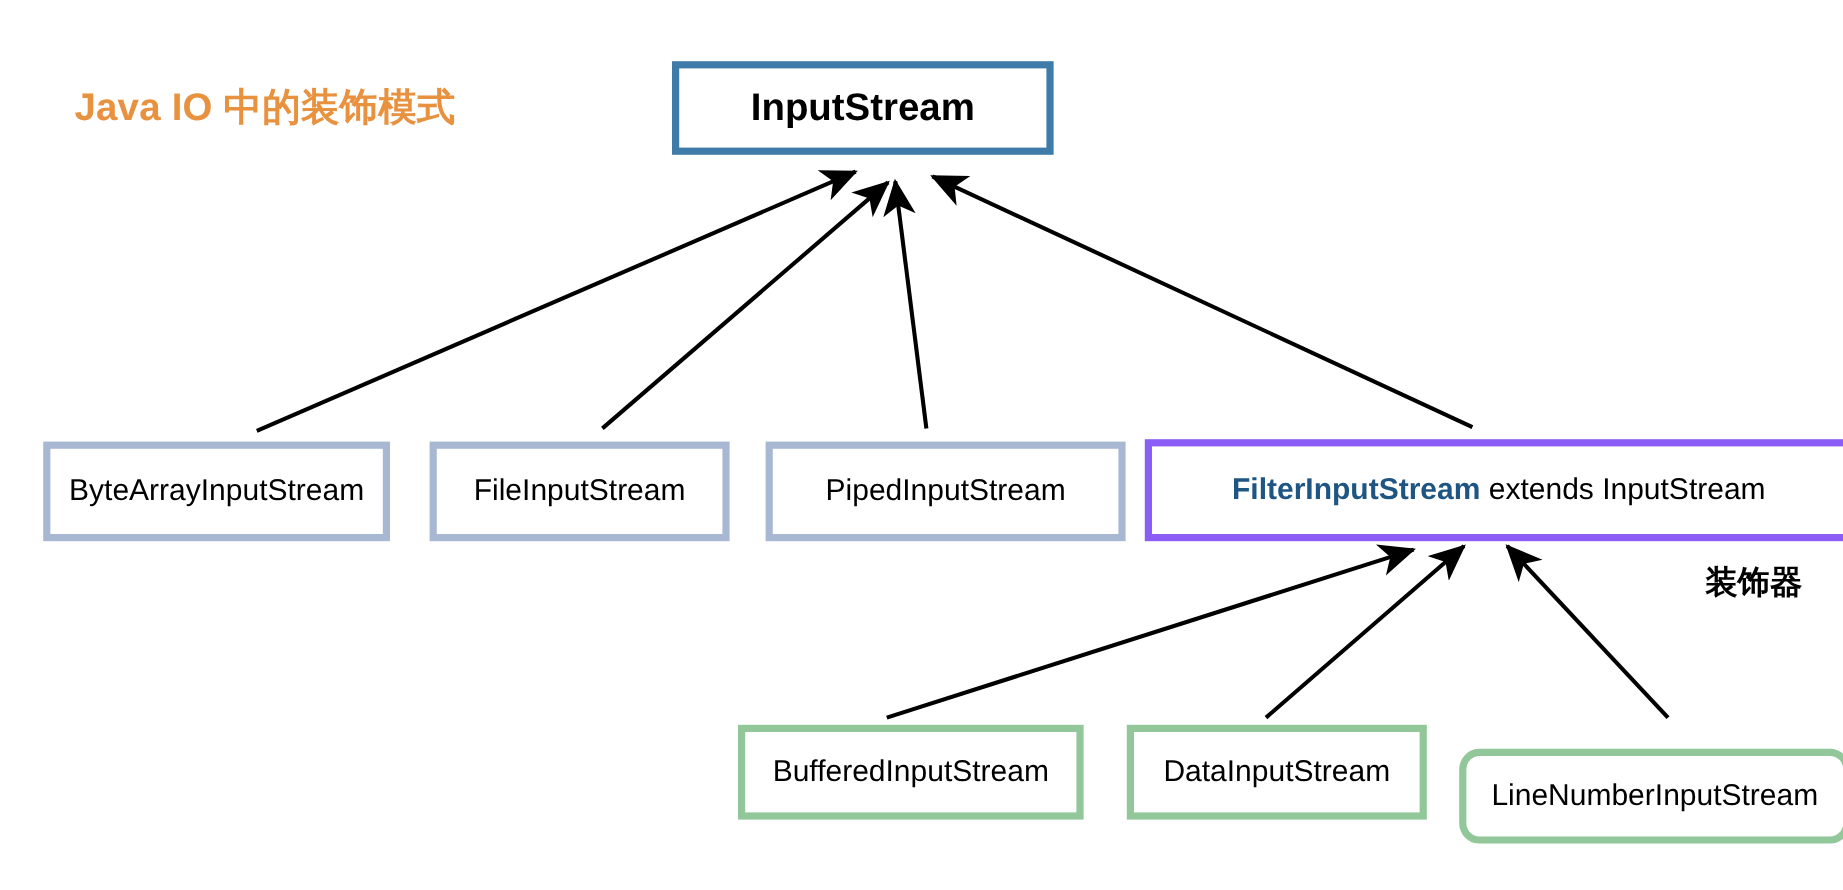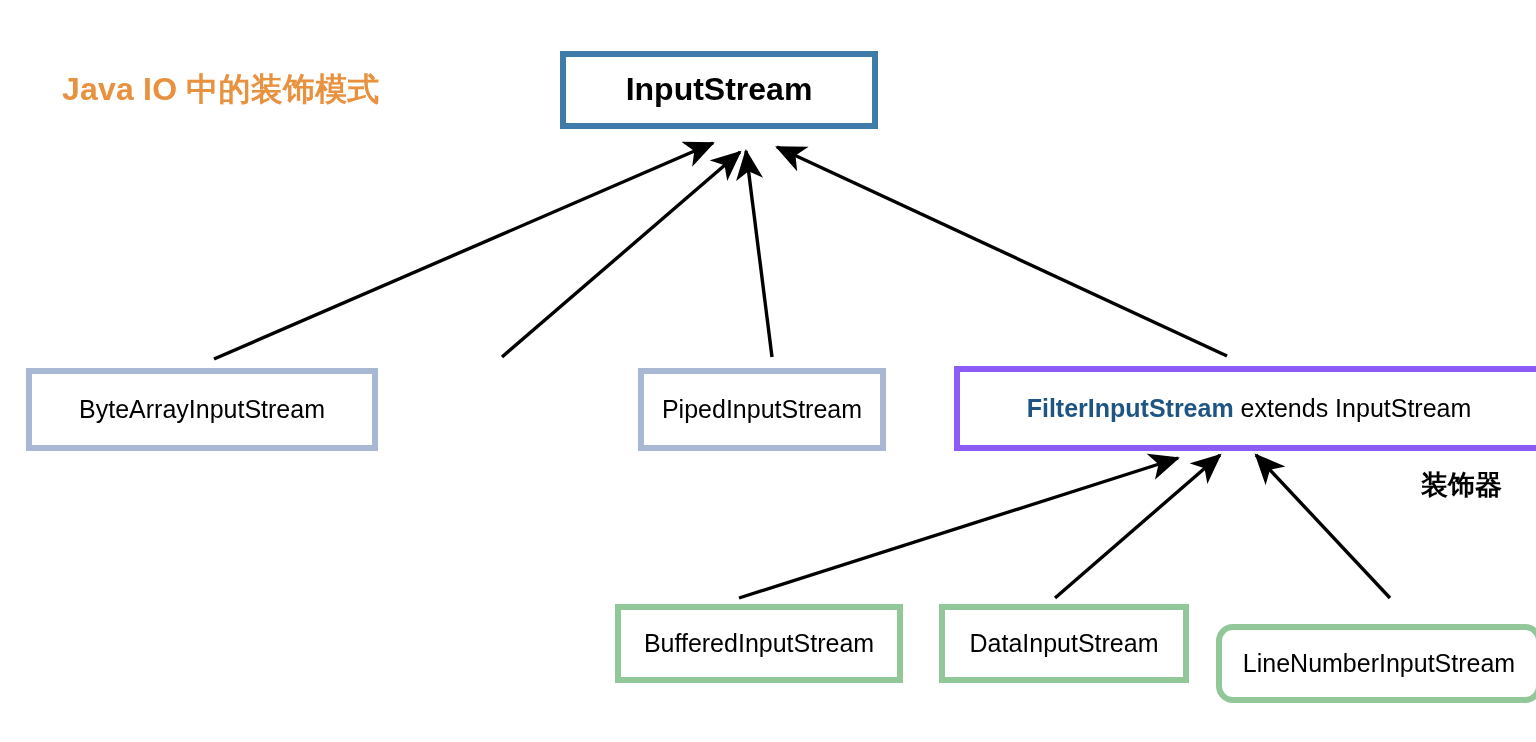--- a/index.html
+++ b/index.html
@@ -107,26 +107,29 @@
       <line x1="1366" y1="598" x2="1232" y2="455"></line>
     </g>
   </svg>
 
   <div class="title">Java IO 中的装饰模式</div>
 
   <div class="node node-root" style="left:536px; top:51px; width:318px; height:78px;">
     <span class="inner">InputStream</span>
   </div>
 
-  <div class="node node-sub" style="left:2px; top:368px; width:352px; height:83px;">
+  <div class="node node-sub" style="left:12px; top:368px; width:289px; height:83px;">
     <span class="inner">ByteArrayInputStream</span>
   </div>
 
+  <div class="node node-sub" style="left:334px; top:368px; width:250px; height:83px;">
+    <span class="inner">FileInputStream</span>
+  </div>
 
-  <div class="node node-sub" style="left:614px; top:368px; width:248px; height:83px;">
+  <div class="node node-sub" style="left:614px; top:368px; width:300px; height:83px;">
     <span class="inner">PipedInputStream</span>
   </div>
 
   <div class="node node-decorator" style="left:930px; top:366px; width:590px; height:85px;">
     <span class="inner"><span class="hl">FilterInputStream</span><span> extends InputStream</span></span>
   </div>
 
   <div class="annotation" style="left:1397px; top:467px;">装饰器</div>
 
   <div class="node node-green" style="left:591px; top:604px; width:288px; height:79px;">

